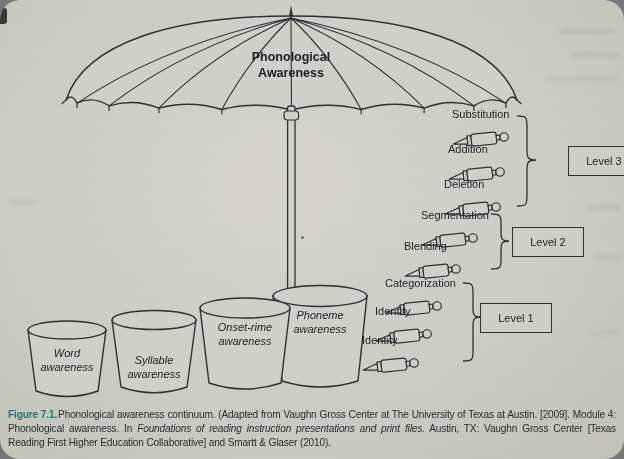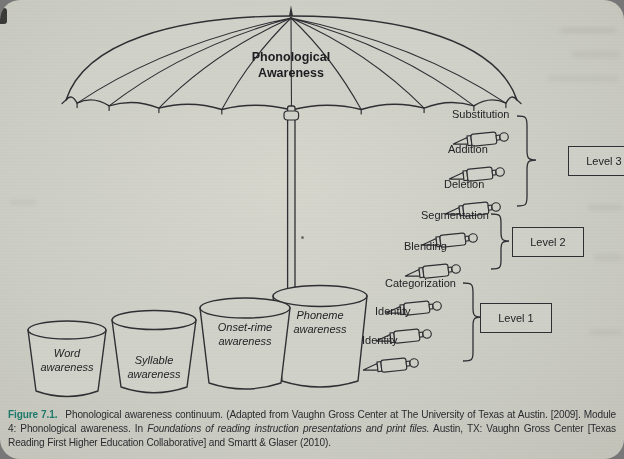--- a/index.html
+++ b/index.html
@@ -34,21 +34,21 @@
     position:absolute;width:70px;height:28px;border:1.4px solid #2e2e33;
     display:flex;align-items:center;justify-content:center;
     font-size:11px;color:#222226;background:rgba(210,211,202,0.55);
   }
 
   .caption{
     position:absolute;left:8px;top:408px;width:608px;
     font-size:10.1px;line-height:14px;letter-spacing:-0.15px;
     text-align:justify;color:#2b2b30;
   }
-  .caption .fig-label{color:#1e7a6b;font-weight:bold;margin-right:8px}
+  .caption .fig-label{color:#1e7a6b;font-weight:bold;margin-right:1px}
   .caption em{font-style:italic}
 
   
   .corner-notch{position:absolute;left:0;top:8px;width:7px;height:16px;background:#20201e;border-radius:0 3px 3px 0;opacity:.85}
   .smudge{position:absolute;background:#77776d;filter:blur(2px);border-radius:2px}
   .speck{position:absolute;left:301px;top:236px;width:3px;height:3px;background:#3a3a3a;border-radius:50%;opacity:.65}
 </style>
 </head>
 <body>
 

